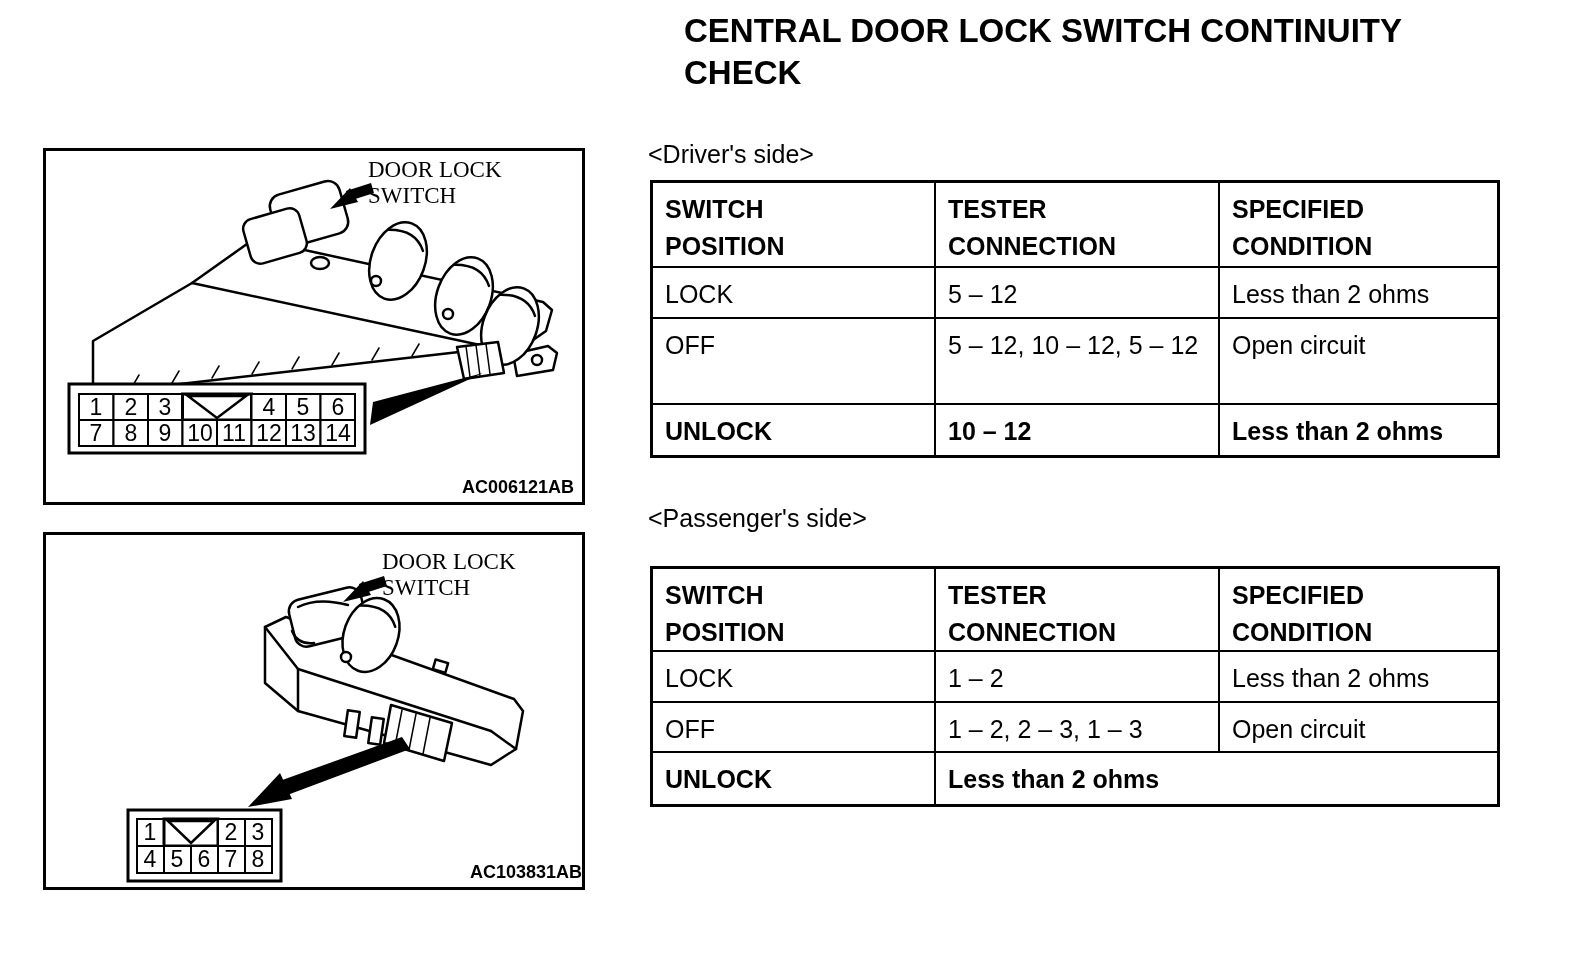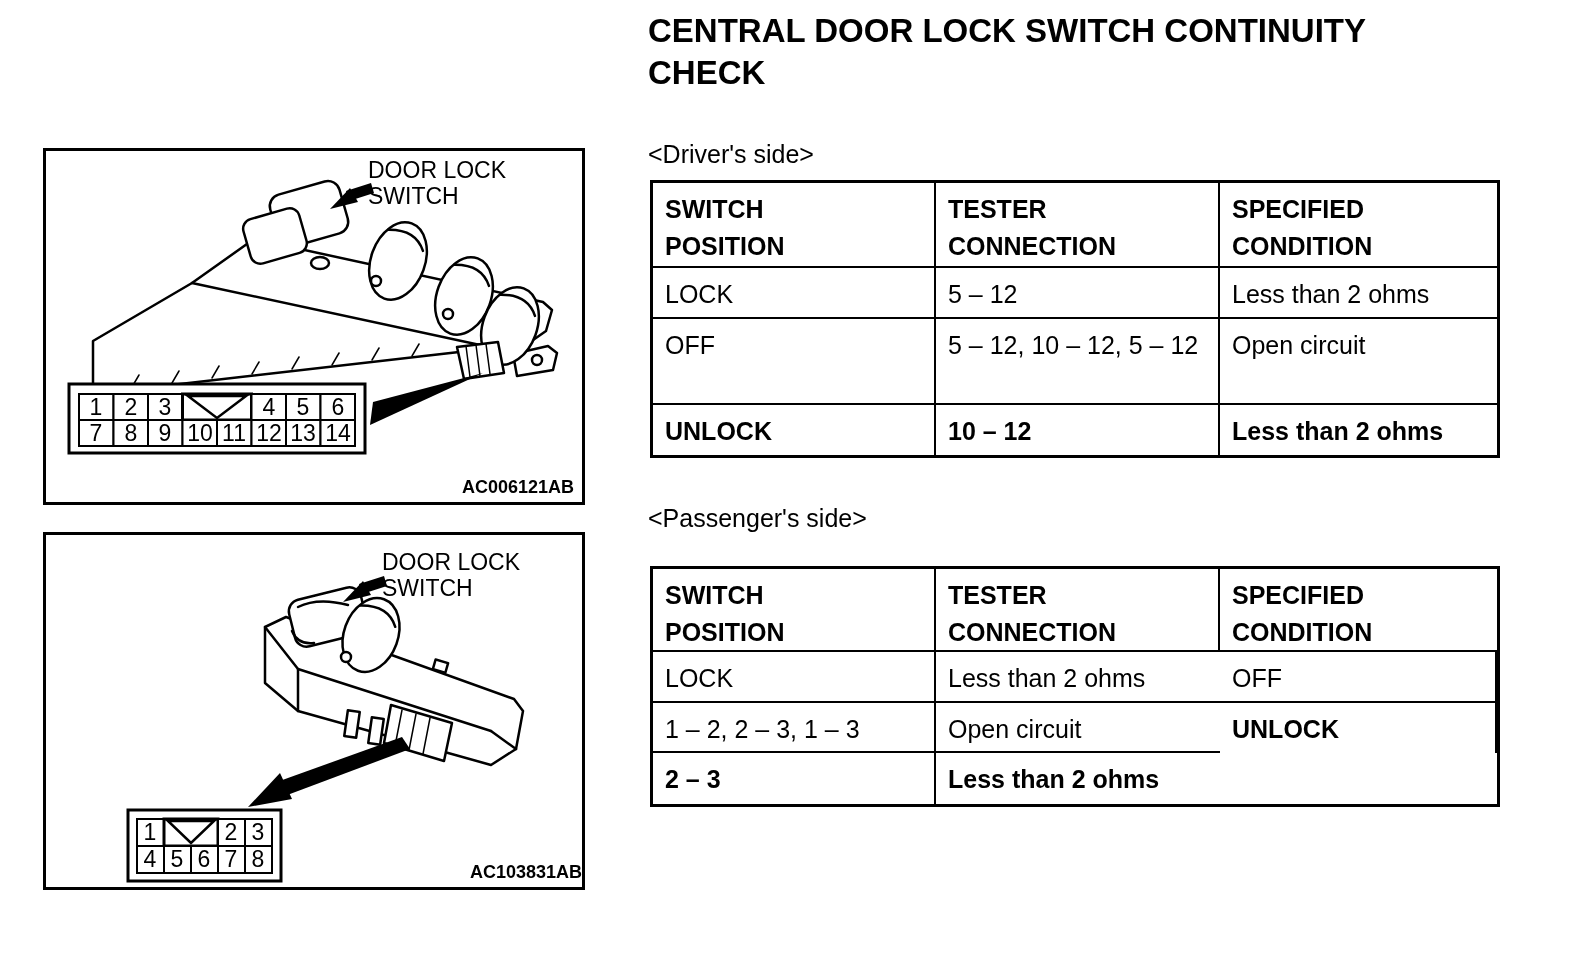--- a/index.html
+++ b/index.html
@@ -1,35 +1,35 @@
 <!DOCTYPE html>
 <html><head>
 <meta charset="utf-8">
 <style>
   html,body{margin:0;padding:0;background:#fff;}
   body{width:1584px;height:976px;position:relative;overflow:hidden;
        font-family:"Liberation Sans",sans-serif;color:#000;}
   .abs{position:absolute;}
   
-  .title{left:648px;top:10px;width:830px;font-size:33px;font-weight:700;
+  .title{left:684px;top:10px;width:830px;font-size:33px;font-weight:700;
          line-height:42px;letter-spacing:0px;}
   
   .sechead{font-size:25px;font-weight:400;}
   
   .ctable{border:3px solid #000;display:grid;background:#fff;}
   .ctable .cell{border-right:2px solid #000;border-bottom:2px solid #000;
       font-size:25px;padding:8px 4px 0 12px;white-space:pre-line;line-height:37px;
       overflow:hidden;}
   .ctable .cell.lastcol{border-right:none;}
   .ctable .cell.lastrow{border-bottom:none;font-weight:bold;}
   .ctable .cell.hdr{font-weight:700;}
   .ctable .cell.conn{}
   
   .figbox{border:3px solid #000;background:#fff;}
-  .figlabel{font-size:23px;line-height:26px;white-space:pre-line;}
+  .figlabel{font-size:23px;line-height:26px;white-space:pre-line;font-family:Liberation Serif, serif;}
   .figcaption{font-size:18px;font-weight:700;}
   svg text{font-family:"Liberation Sans",sans-serif;}
 </style>
 </head>
 <body>
 
 <div class="abs title">
   <div>CENTRAL DOOR LOCK SWITCH CONTINUITY</div>
   <div>CHECK</div>
 </div>
@@ -234,22 +234,22 @@
 
 <div class="abs ctable" style="left:650px;top:566px;grid-template-columns:283px 284px 277px;grid-template-rows:83px 51px 50px 51px;">
   <div class="cell hdr">SWITCH
 POSITION</div>
   <div class="cell hdr">TESTER
 CONNECTION</div>
   <div class="cell hdr lastcol">SPECIFIED
 CONDITION</div>
 
   <div class="cell">LOCK</div>
+  <div class="cell conn">1 – 2</div>
   <div class="cell lastcol">Less than 2 ohms</div>
 
   <div class="cell">OFF</div>
   <div class="cell conn">1 – 2, 2 – 3, 1 – 3</div>
   <div class="cell lastcol">Open circuit</div>
 
   <div class="cell lastrow">UNLOCK</div>
-  <div class="cell conn lastrow">2 – 3</div>
   <div class="cell lastcol lastrow">Less than 2 ohms</div>
 </div>
 
 </body></html>

